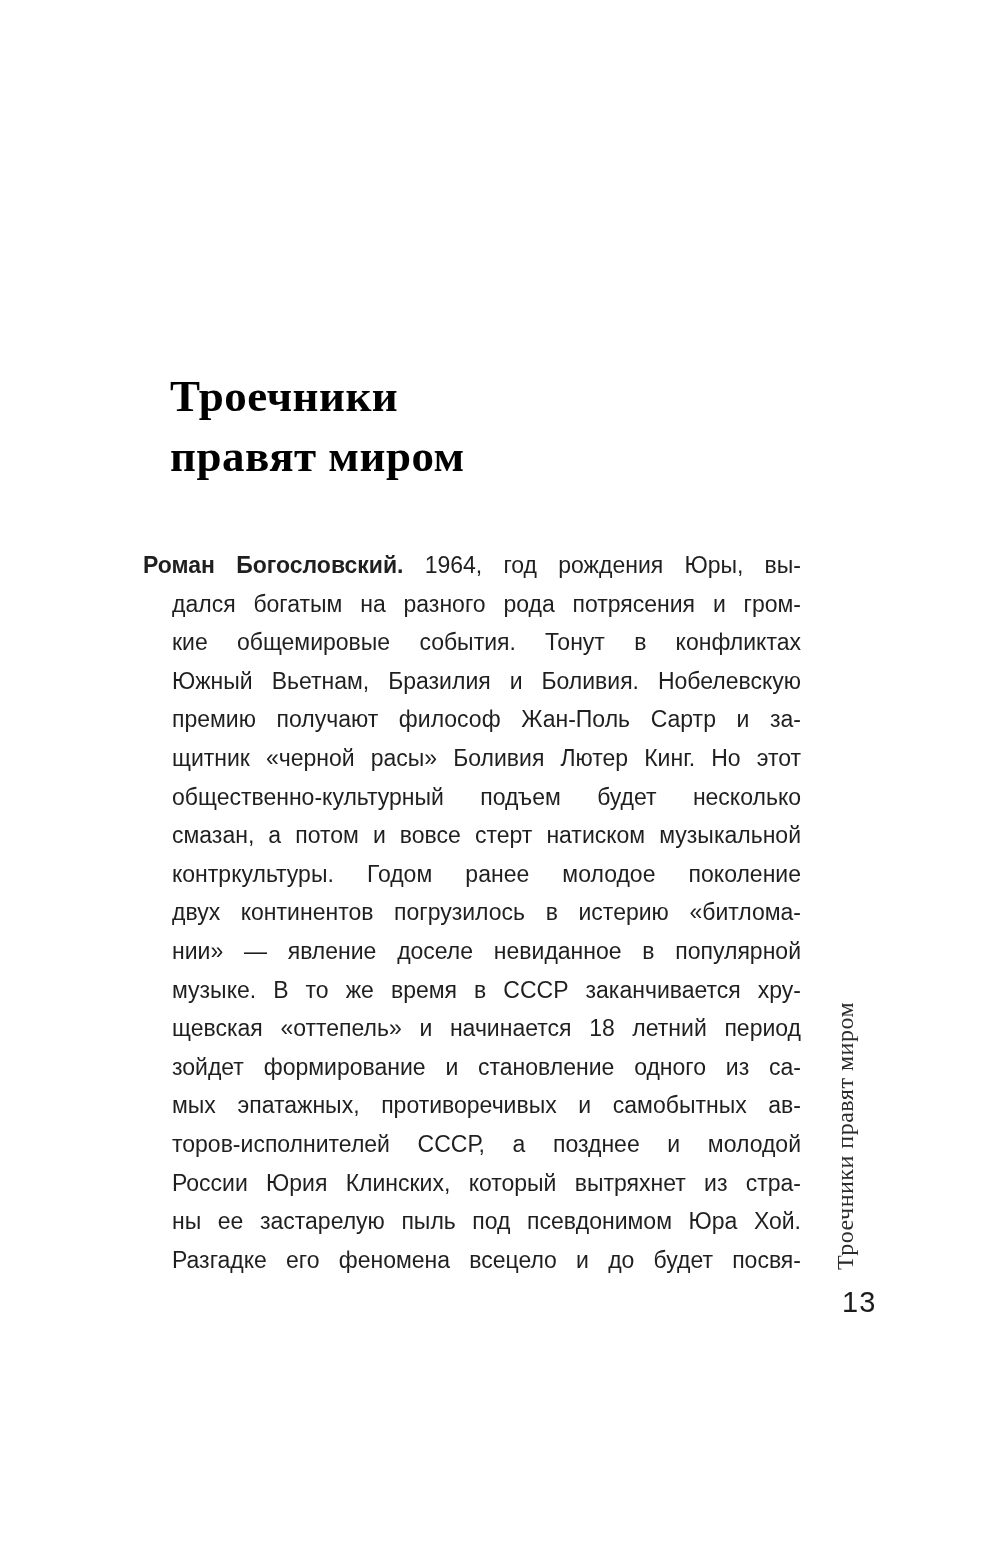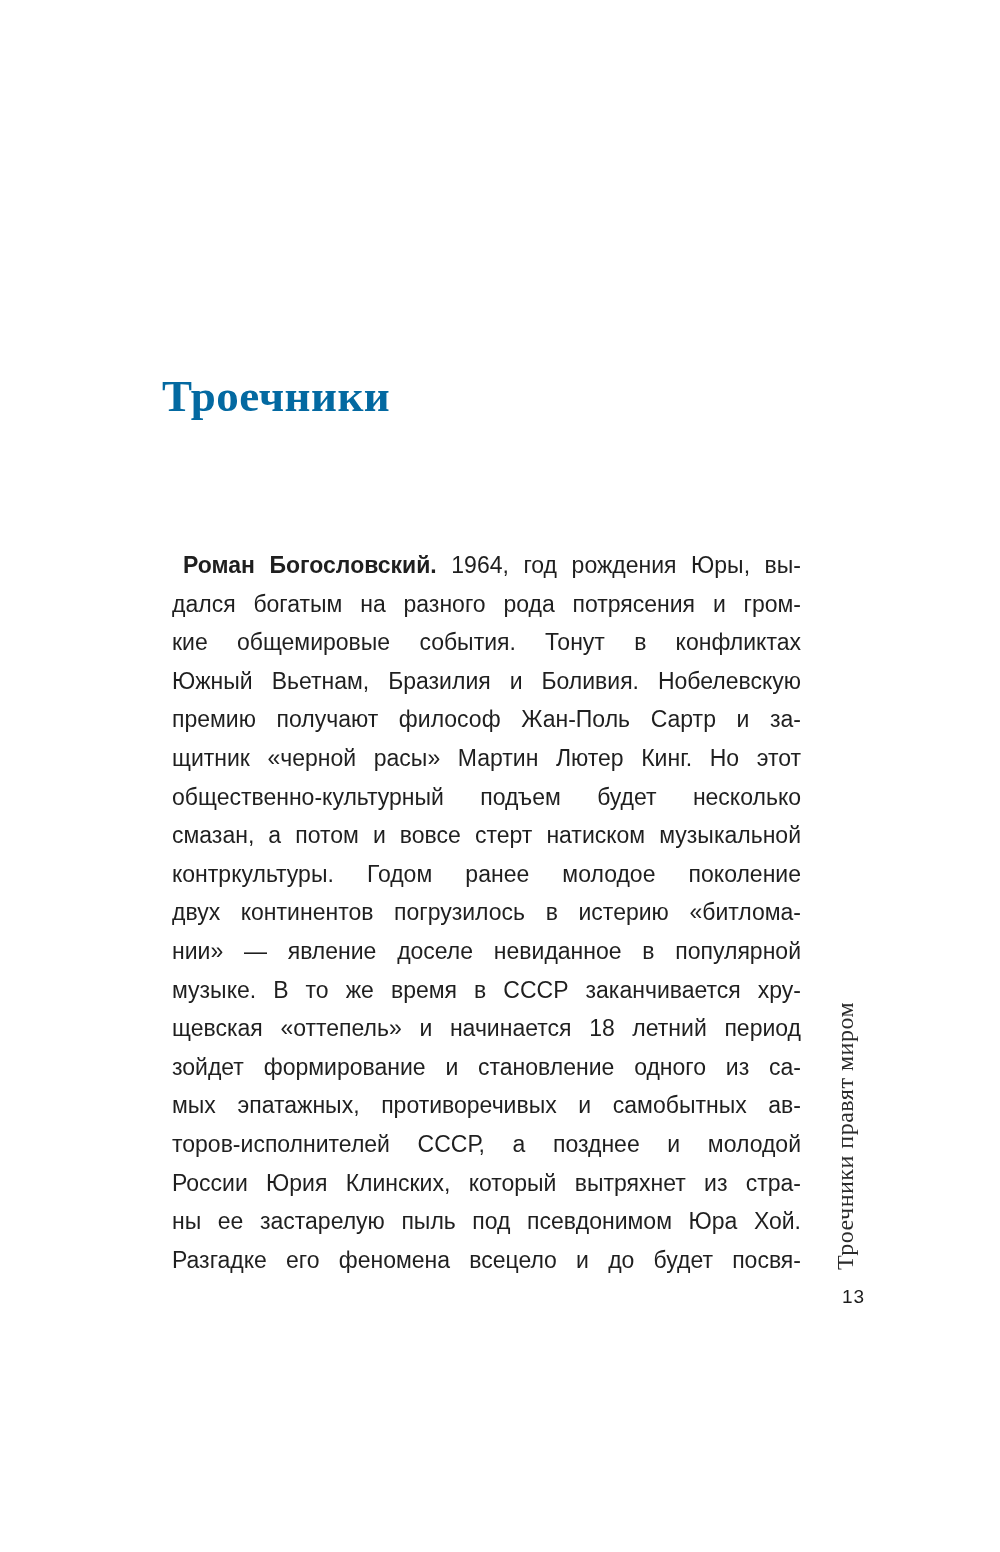--- a/index.html
+++ b/index.html
@@ -12,27 +12,27 @@
     font-family: "Liberation Sans", sans-serif;
     color: #1f1f1f;
   }
   .book-page {
     position: absolute;
     inset: 0;
     background: #ffffff;
   }
   .chapter-title {
     position: absolute;
-    left: 162px;
+    left: 170px;
     top: 366px;
     font-family: "Liberation Serif", "DejaVu Serif", serif;
     font-weight: bold;
     font-size: 45px;
     line-height: 60px;
-    color: #0369a1;
+    color: #000000;
     letter-spacing: 0.5px;
     white-space: nowrap;
   }
   .paragraph {
     position: absolute;
     left: 143px;
     top: 546px;
     width: 658px;
     font-size: 23px;
     color: #1f1f1f;
@@ -41,21 +41,20 @@
     text-align: justify;
     text-align-last: justify;
     line-height: 38.6px;
     height: 38.6px;
     padding-left: 29px;
     white-space: normal;
     overflow: visible;
   }
   .para-line.first-line {
     padding-left: 0;
-    margin-left: 40px;
   }
   .lead-in {
     font-weight: bold;
   }
   .running-title {
     position: absolute;
     left: 832px;
     top: 978px;
     height: 292px;
     writing-mode: vertical-rl;
@@ -63,44 +62,45 @@
     font-family: "Liberation Serif", "DejaVu Serif", serif;
     font-size: 24px;
     color: #2b2b2b;
     letter-spacing: 0.5px;
     white-space: nowrap;
   }
   .page-number {
     position: absolute;
     left: 842px;
     top: 1286px;
-    font-size: 19px;
+    font-size: 29px;
     color: #1c1c1c;
     letter-spacing: 1px;
   }
 </style>
 </head>
 <body>
 
 <div class="book-page">
 
   <div class="chapter-title">
     <div>Троечники</div>
+    <div>правят миром</div>
   </div>
 
   <div class="paragraph">
     <div class="para-line first-line">
       <span class="lead-in">Роман Богословский.</span>
       <span>1964, год рождения Юры, вы-</span>
     </div>
     <div class="para-line">дался богатым на разного рода потрясения и гром-</div>
     <div class="para-line">кие общемировые события. Тонут в конфликтах</div>
     <div class="para-line">Южный Вьетнам, Бразилия и Боливия. Нобелевскую</div>
     <div class="para-line">премию получают философ Жан-Поль Сартр и за-</div>
-    <div class="para-line">щитник «черной расы» Мартин Лютер Кинг. Но этот</div>
+    <div class="para-line">щитник «черной расы» Боливия Лютер Кинг. Но этот</div>
     <div class="para-line">общественно-культурный подъем будет несколько</div>
     <div class="para-line">смазан, а потом и вовсе стерт натиском музыкальной</div>
     <div class="para-line">контркультуры. Годом ранее молодое поколение</div>
     <div class="para-line">двух континентов погрузилось в истерию «битлома-</div>
     <div class="para-line">нии» — явление доселе невиданное в популярной</div>
     <div class="para-line">музыке. В то же время в СССР заканчивается хру-</div>
     <div class="para-line">щевская «оттепель» и начинается 18 летний период</div>
     <div class="para-line">зойдет формирование и становление одного из са-</div>
     <div class="para-line">мых эпатажных, противоречивых и самобытных ав-</div>
     <div class="para-line">торов-исполнителей СССР, а позднее и молодой</div>

